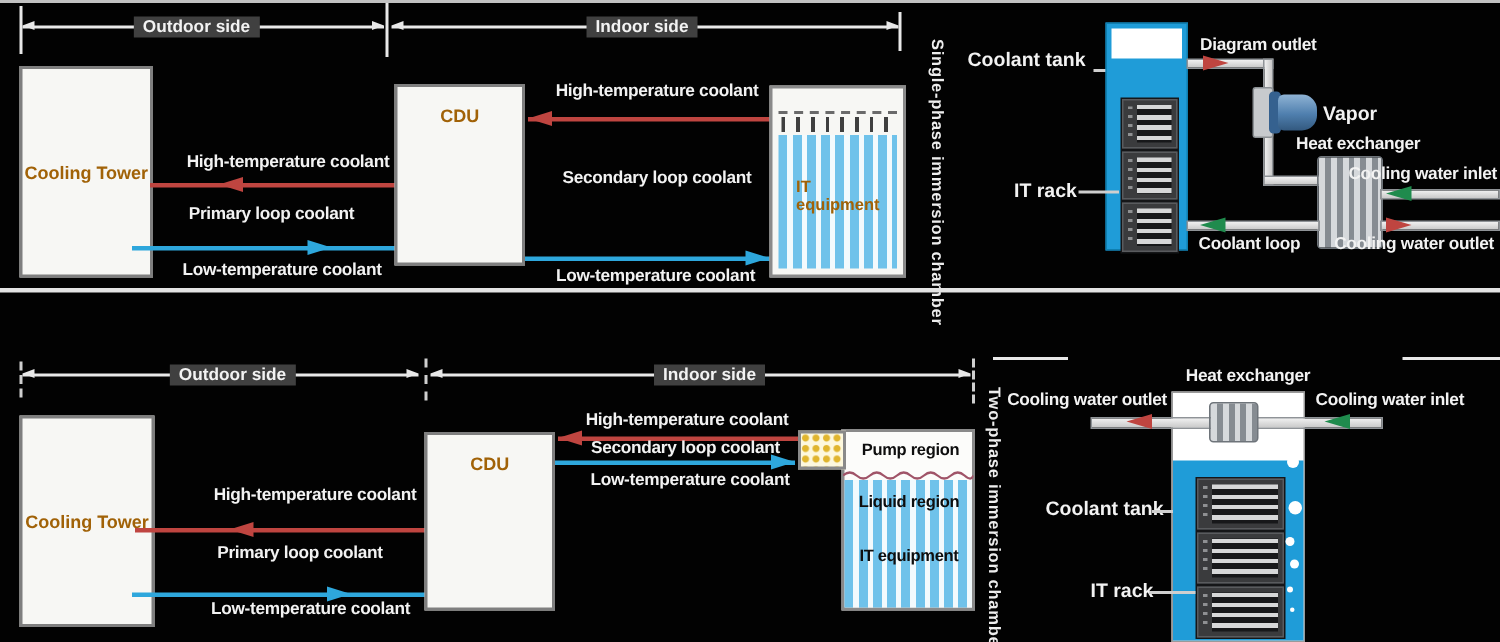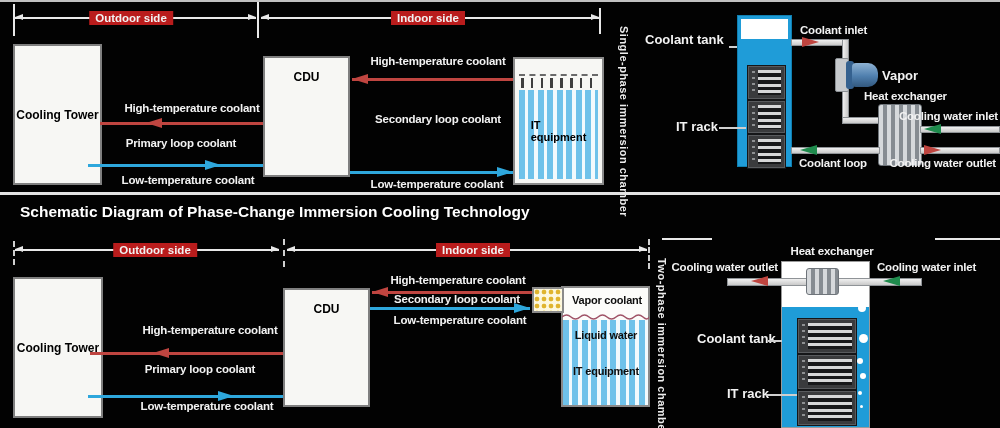--- a/index.html
+++ b/index.html
@@ -9,29 +9,29 @@
   .lbl{position:absolute;color:#f2f2f2;font-weight:bold;font-size:11.5px;letter-spacing:-0.2px;
        white-space:nowrap;line-height:13px;}
   .lbl.lg{font-size:13px;letter-spacing:0;}
   .lbl.cx{transform:translateX(-50%);}
   .blk{color:#0e0e0e;}
   .heading{position:absolute;color:#fff;font-weight:bold;font-size:15.5px;white-space:nowrap;}
   
   .dline{position:absolute;height:1.5px;background:#e8e8e8;}
   .dtick{position:absolute;width:1.5px;background:#e8e8e8;}
   .dtick.dash{background:none;border-left:2px dashed #cfcfcf;}
-  .dlbl{position:absolute;color:#f2f2f2;font-weight:bold;font-size:11.5px;background:#b91c1c;
+  .dlbl{position:absolute;color:#f2f2f2;font-weight:bold;font-size:11.5px;background:#404040;
         padding:0 6px;transform:translateX(-50%);white-space:nowrap;line-height:14px;}
   .da{position:absolute;width:0;height:0;border-top:3.5px solid transparent;border-bottom:3.5px solid transparent;}
   .da.l{border-right:8px solid #e8e8e8;}
   .da.r{border-left:8px solid #e8e8e8;}
   
   .box{position:absolute;background:#f7f7f4;border:2px solid #7f7f7f;box-sizing:border-box;
        display:flex;align-items:center;justify-content:center;}
-  .box .blbl{font-weight:bold;font-size:12px;color:#000000;}
+  .box .blbl{font-weight:bold;font-size:12px;color:#a16207;}
   .box.toplab{align-items:flex-start;padding-top:12px;}
   
   .fline{position:absolute;height:2.5px;}
   .hot{background:var(--hot,#bf4540);}
   .cold{background:var(--cold,#2ea7dc);}
   .fa{position:absolute;width:0;height:0;border:5.5px solid transparent;}
   .fa.hl{border-left:none;border-right:16px solid var(--hot,#bf4540);}
   .fa.cr{border-right:none;border-left:16px solid var(--cold,#2ea7dc);}
   .conn{position:absolute;width:2.5px;background:linear-gradient(180deg,var(--hot,#bf4540) 0 52%,var(--cold,#2ea7dc) 52% 100%);}
   
@@ -131,21 +131,21 @@
     <div class="rack-sec"></div>
     <div class="rack-sec"></div>
   </div>
   <div class="lbl lg" style="left:676px;top:120px;">IT rack</div>
   <div class="ptr" style="left:719px;top:127px;width:27px;"></div>
 
   <div class="pipe" style="left:791px;top:39px;width:58px;height:7px;"></div>
   <div class="pipe v" style="left:842px;top:39px;width:7px;height:84px;"></div>
   <div class="pipe" style="left:842px;top:117px;width:40px;height:7px;"></div>
   <div class="pa rh" style="left:802px;top:37px;"></div>
-  <div class="lbl" style="left:800px;top:24px;">Coolant inlet</div>
+  <div class="lbl" style="left:800px;top:24px;">Diagram outlet</div>
 
   <div class="pump-plate" style="left:835px;top:58px;width:14px;height:34px;"></div>
   <div class="pump-cap" style="left:846px;top:61px;width:8px;height:28px;"></div>
   <div class="pump-body" style="left:852px;top:63px;width:26px;height:24px;"></div>
   <div class="lbl lg" style="left:882px;top:69px;">Vapor</div>
 
   <div class="lbl" style="left:864px;top:90px;">Heat exchanger</div>
   <div class="hx" style="left:878px;top:104px;width:44px;height:62px;"></div>
 
   <div class="pipe" style="left:920px;top:126px;width:80px;height:7px;"></div>
@@ -154,21 +154,20 @@
 
   <div class="pipe" style="left:791px;top:147px;width:89px;height:7px;"></div>
   <div class="pa lg" style="left:800px;top:145px;"></div>
   <div class="lbl" style="left:799px;top:157px;">Coolant loop</div>
 
   <div class="pipe" style="left:920px;top:147px;width:80px;height:7px;"></div>
   <div class="pa rh" style="left:924px;top:145px;"></div>
   <div class="lbl" style="right:4px;top:157px;">Cooling water outlet</div>
 
   <div class="sep" style="left:0;top:192px;width:1000px;height:3px;"></div>
-  <div class="heading" style="left:20px;top:203px;">Schematic Diagram of Phase-Change Immersion Cooling Technology</div>
 
   <div class="dtick dash" style="left:13px;top:241px;height:24px;"></div>
   <div class="dline" style="left:15px;top:249px;width:264px;"></div>
   <div class="da l" style="left:15px;top:246px;"></div>
   <div class="da r" style="left:271px;top:246px;"></div>
   <div class="dlbl" style="left:155px;top:243px;">Outdoor side</div>
   <div class="dtick dash" style="left:283px;top:239px;height:28px;"></div>
   <div class="dline" style="left:287px;top:249px;width:360px;"></div>
   <div class="da l" style="left:287px;top:246px;"></div>
   <div class="da r" style="left:639px;top:246px;"></div>
@@ -197,26 +196,26 @@
   <div class="lbl cx" style="left:458px;top:274px;">High-temperature coolant</div>
   <div class="fline hot" style="left:372px;top:291px;width:161px;"></div>
   <div class="fa hl" style="left:372px;top:287px;"></div>
   <div class="lbl cx" style="left:457px;top:293px;">Secondary loop coolant</div>
   <div class="fline cold" style="left:370px;top:307px;width:160px;"></div>
   <div class="fa cr" style="left:514px;top:303px;"></div>
   <div class="lbl cx" style="left:460px;top:314px;">Low-temperature coolant</div>
 
   <div class="box" style="left:561px;top:286px;width:89px;height:121px;border-color:#8a8a8a;background:#fcfcfa;"></div>
   <div class="vapor" style="left:532px;top:287px;width:32px;height:26px;"></div>
-  <span class="lbl cx blk" style="left:607px;top:294px;font-size:11px;color:#0e0e0e;">Vapor coolant</span>
+  <span class="lbl cx blk" style="left:607px;top:294px;font-size:11px;color:#0e0e0e;">Pump region</span>
   <svg style="position:absolute;left:562px;top:313px;" width="87" height="8">
     <path d="M0 4 Q 4.5 0 9 4 T 18 4 T 27 4 T 36 4 T 45 4 T 54 4 T 63 4 T 72 4 T 81 4 T 87 4" stroke="var(--wave,#a05468)" stroke-width="1.5" fill="none"></path>
   </svg>
   <div class="stripes" style="left:563px;top:320px;width:85px;height:85px;"></div>
-  <span class="lbl cx blk" style="left:606px;top:329px;font-size:11px;color:#0e0e0e;z-index:2;">Liquid water</span>
+  <span class="lbl cx blk" style="left:606px;top:329px;font-size:11px;color:#0e0e0e;z-index:2;">Liquid region</span>
   <span class="lbl cx blk" style="left:606px;top:365px;font-size:11px;color:#0e0e0e;z-index:2;">IT equipment</span>
   <div class="vlabel" style="left:656px;top:258px;height:170px;">Two-phase immersion chamber</div>
 
   <div class="lbl cx" style="left:832px;top:245px;">Heat exchanger</div>
   <div class="ctank" style="left:781px;top:261px;width:89px;height:167px;background:#fff;border-color:#9a9a9a;">
     <div style="position:absolute;left:0;right:0;top:45px;bottom:0;background:var(--tank-blue,#1f9cd8);"></div>
   </div>
   <div class="pipe" style="left:727px;top:278px;width:195px;height:8px;"></div>
   <div class="hx" style="left:806px;top:268px;width:33px;height:27px;"></div>
   <div class="pa lh" style="left:751px;top:276px;"></div>

